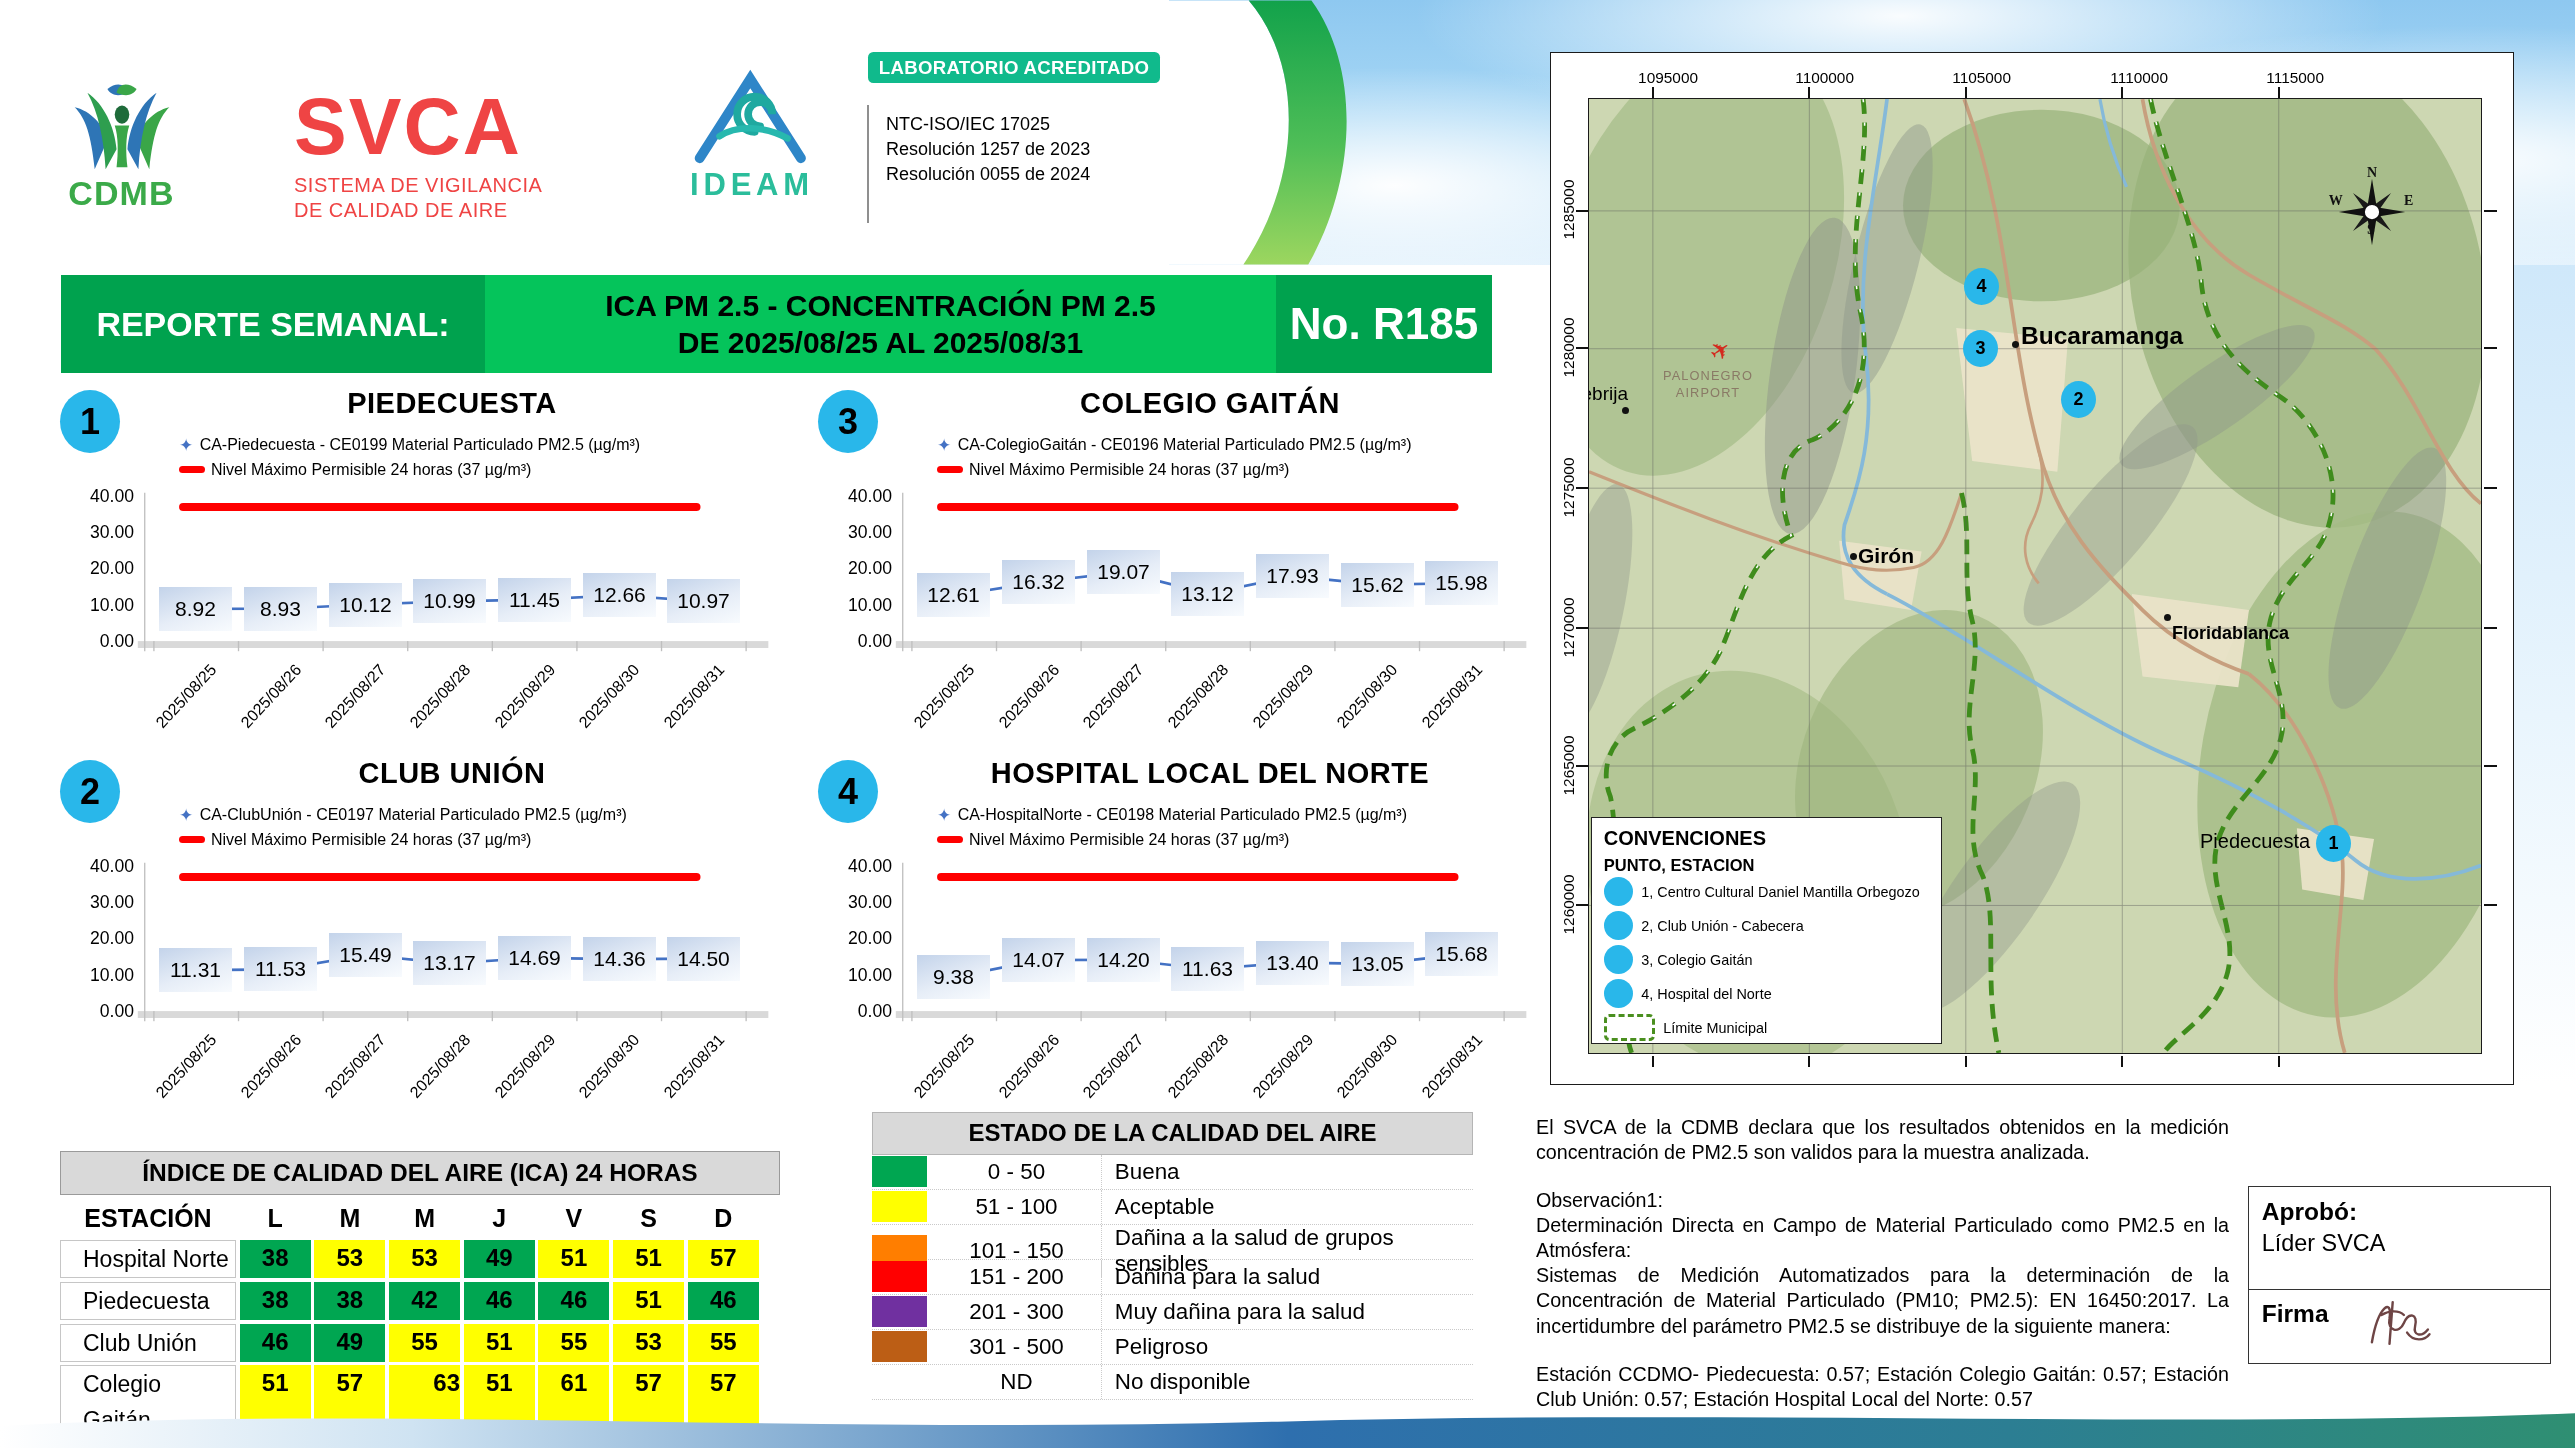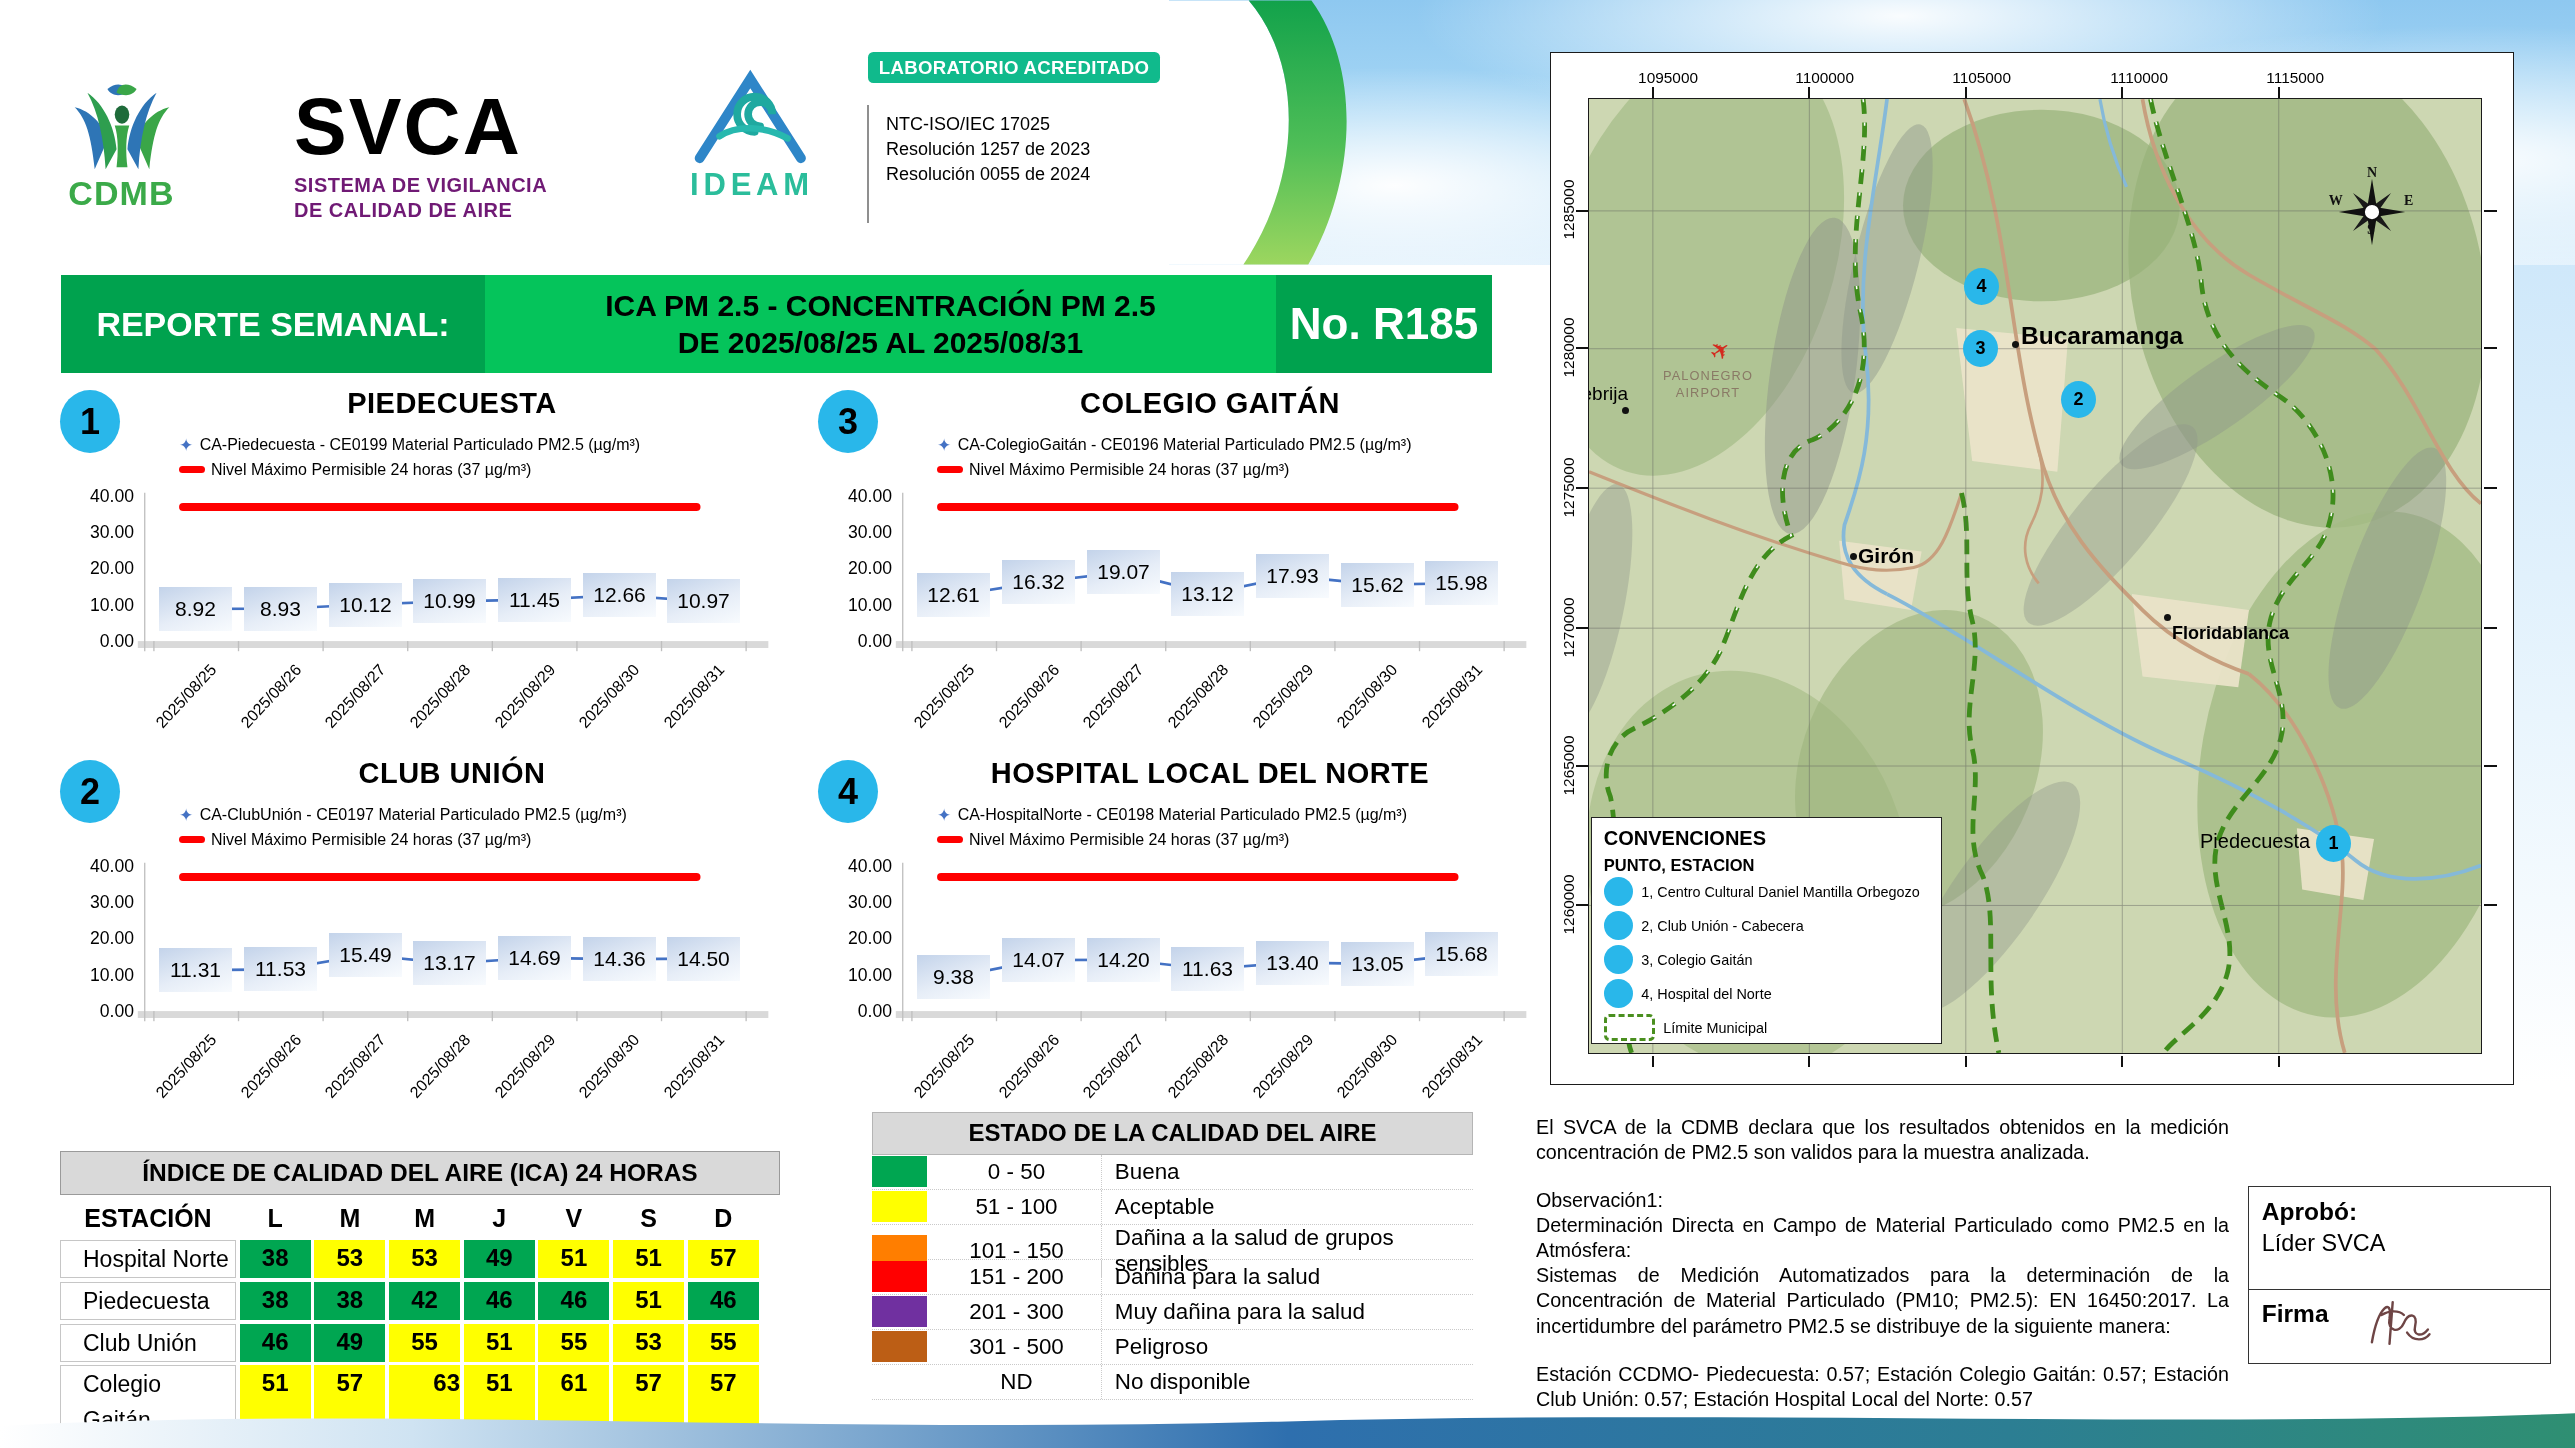--- a/index.html
+++ b/index.html
@@ -12,22 +12,22 @@
       radial-gradient(46% 58% at 52% 6%, rgba(255,255,255,.95) 0%, rgba(255,255,255,0) 75%),
       radial-gradient(52% 72% at 93% 60%, rgba(255,255,255,.92) 0%, rgba(255,255,255,0) 70%),
       linear-gradient(180deg,#8ec8f0 0%,#a7d7f5 45%,#dff0fc 100%);}
   .sky2{position:absolute;left:2509px;top:265px;width:67px;height:819px;
     background:linear-gradient(180deg,#cfe8fa 0%,#e9f5fd 55%,#ffffff 100%);}
 
   
   .cdmb{position:absolute;left:63px;top:80px;width:117px;text-align:center;}
   .cdmb-name{font-size:34px;font-weight:bold;color:#3BAA49;letter-spacing:1.1px;margin-top:1.1px;}
   .svca{position:absolute;left:294px;top:89px;width:319px;}
-  .svca-name{font-size:79px;font-weight:bold;color:#000000;line-height:.95;letter-spacing:2.1px;}
-  .svca-sub{font-size:20px;font-weight:bold;color:#701a75;line-height:1.25;margin-top:8.5px;letter-spacing:0.5px;}
+  .svca-name{font-size:79px;font-weight:bold;color:#ef4444;line-height:.95;letter-spacing:2.1px;}
+  .svca-sub{font-size:20px;font-weight:normal;color:#ef4444;line-height:1.25;margin-top:8.5px;letter-spacing:0.5px;}
   .ideam{position:absolute;left:675px;top:68px;width:154px;text-align:center;}
   .ideam-name{font-size:31px;font-weight:bold;color:#2BBD9B;letter-spacing:4.8px;margin-top:-2.1px;}
   .hdr-sep{position:absolute;left:867px;top:105px;width:1.6px;height:118px;background:#8f8f8f;}
   .lab-badge{position:absolute;left:868px;top:52px;width:292px;height:31px;border-radius:5.3px;background:#10BA8C;
     color:#fff;font-weight:bold;font-size:18.6px;display:flex;align-items:center;justify-content:center;letter-spacing:0.3px;}
   .accred{position:absolute;left:886px;top:112px;font-size:18px;line-height:1.38;}
 
   
   .banner{position:absolute;left:61px;top:275px;height:98px;display:flex;}
   .ban-left{width:424px;background:#00A24E;color:#fff;font-weight:bold;font-size:34px;display:flex;align-items:center;justify-content:center;}

